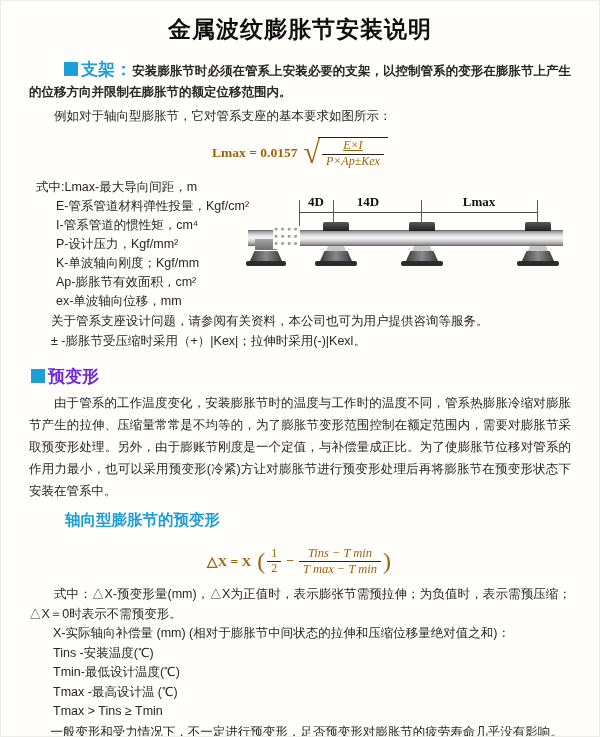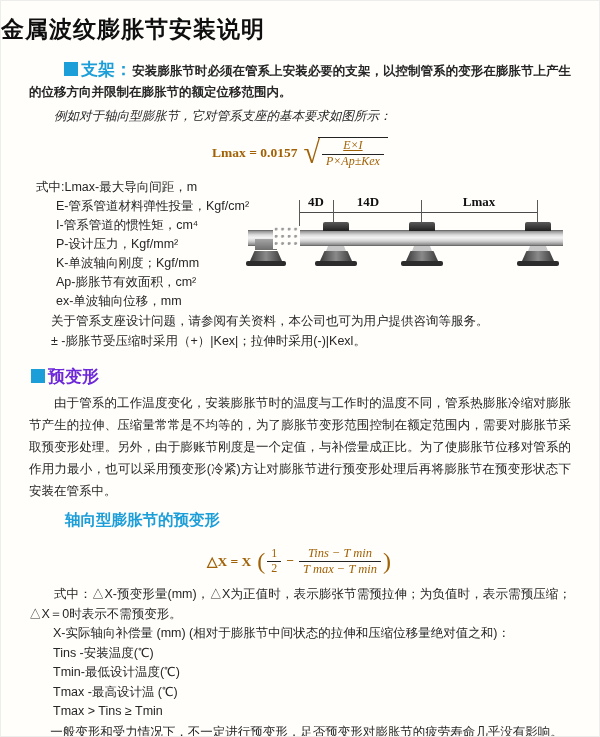--- a/index.html
+++ b/index.html
@@ -1,32 +1,32 @@
 <!DOCTYPE html>
 <html><head>
 <meta charset="utf-8">
 <style>
   html,body{margin:0;padding:0;}
   body{width:600px;height:737px;background:#fbfbf9;}
   .page{position:relative;width:600px;height:737px;background:#fffefb;overflow:hidden;
         font-family:"Liberation Sans", sans-serif;color:#262626;border:1px solid #ededeb;box-sizing:border-box;}
 
   
-  h1.title{margin:13px 0 0 0;font-size:23px;font-weight:700;color:#0f0f0f;letter-spacing:1px;}
+  h1.title{margin:13px 0 0 0;text-align:center;font-size:23px;font-weight:700;color:#0f0f0f;letter-spacing:1px;}
   .sec-head{color:#1c9ed9;font-size:17px;font-weight:600;white-space:nowrap;}
   .sq{display:inline-block;width:14px;height:14px;background:#1c9ed9;margin-right:3px;vertical-align:-1px;}
   h2.sec{margin:14px 0 4px 30px;font-size:17px;font-weight:600;color:#6d28d9;}
   h3.sub1{margin:8px 0 4px 64px;font-size:15.5px;font-weight:600;color:#1c9ed9;}
 
   
   p{margin:0;}
   .para{margin:0 28px;font-size:12.5px;line-height:20px;text-align:justify;}
   .para.first{margin-top:14px;text-indent:35px;line-height:21px;}
   .para.first .bold-run{font-weight:700;}
-  .para.indent{text-indent:2em;margin-top:3px;font-style:italic;}
+  .para.indent{text-indent:2em;margin-top:3px;}
   .pre-para{margin:2px 28px 0 28px;font-size:12.5px;line-height:22px;text-indent:2em;text-align:justify;}
 
   .defs{margin:6px 0 0 35px;font-size:12.5px;line-height:19px;}
   .defs .def-line{white-space:nowrap;}
   .defs .def-line:not(:first-child){padding-left:20px;}
 
   .note{margin:0 28px 0 30px;font-size:12.5px;line-height:20px;text-indent:1.6em;}
 
   .ax-lines{margin-top:4px;font-size:12.5px;line-height:19.5px;}
   .ax-wrap{margin:2px 28px 0 28px;text-indent:2em;text-align:justify;}

